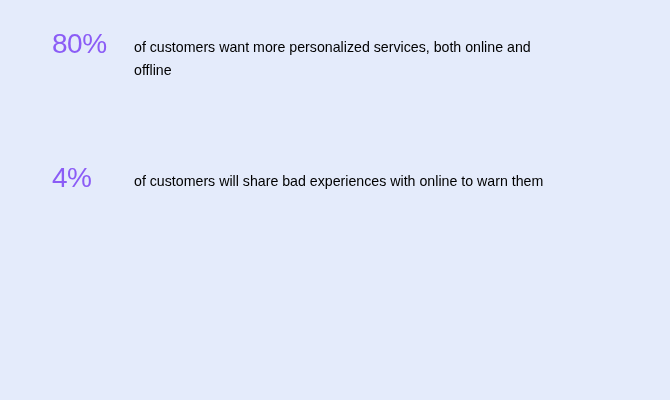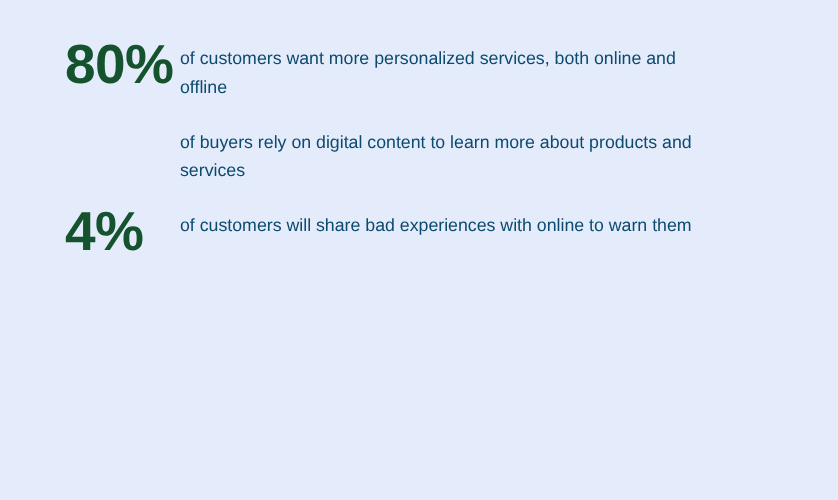--- a/index.html
+++ b/index.html
@@ -28,53 +28,52 @@
   .stat-row {
     position: relative;
     height: 67px;
     display: block;
   }
   .stat-value {
     position: absolute;
     left: 52px;
     top: 0;
     width: 92px;
-    font-size: 44px;
-    font-weight: bold;
+    font-size: 28px;
+    font-weight: normal;
     line-height: 1.0;
     letter-spacing: -0.5px;
-    color: #14532d;
+    color: #8b5cf6;
     white-space: nowrap;
     font-family: "Liberation Sans", sans-serif;
   }
   .stat-text {
     position: absolute;
-    left: 144px;
+    left: 134px;
     top: 6px;
     width: 430px;
     font-size: 14.2px;
     line-height: 22.5px;
-    color: #0c4a6e;
+    color: #000000;
     font-family: "Liberation Sans", sans-serif;
     font-weight: normal;
   }
 </style>
 </head>
 <body>
 
 <div id="infographic">
   <div class="stat-list">
 
     <div class="stat-row">
       <div class="stat-value">80%</div>
       <div class="stat-text">of customers want more personalized services, both online and offline</div>
     </div>
 
     <div class="stat-row">
-      <div class="stat-text">of buyers rely on digital content to learn more about products and services</div>
     </div>
 
 
     <div class="stat-row">
       <div class="stat-value">4%</div>
       <div class="stat-text">of customers will share bad experiences with online to warn them</div>
     </div>
 
     <div class="stat-row">
     </div>

